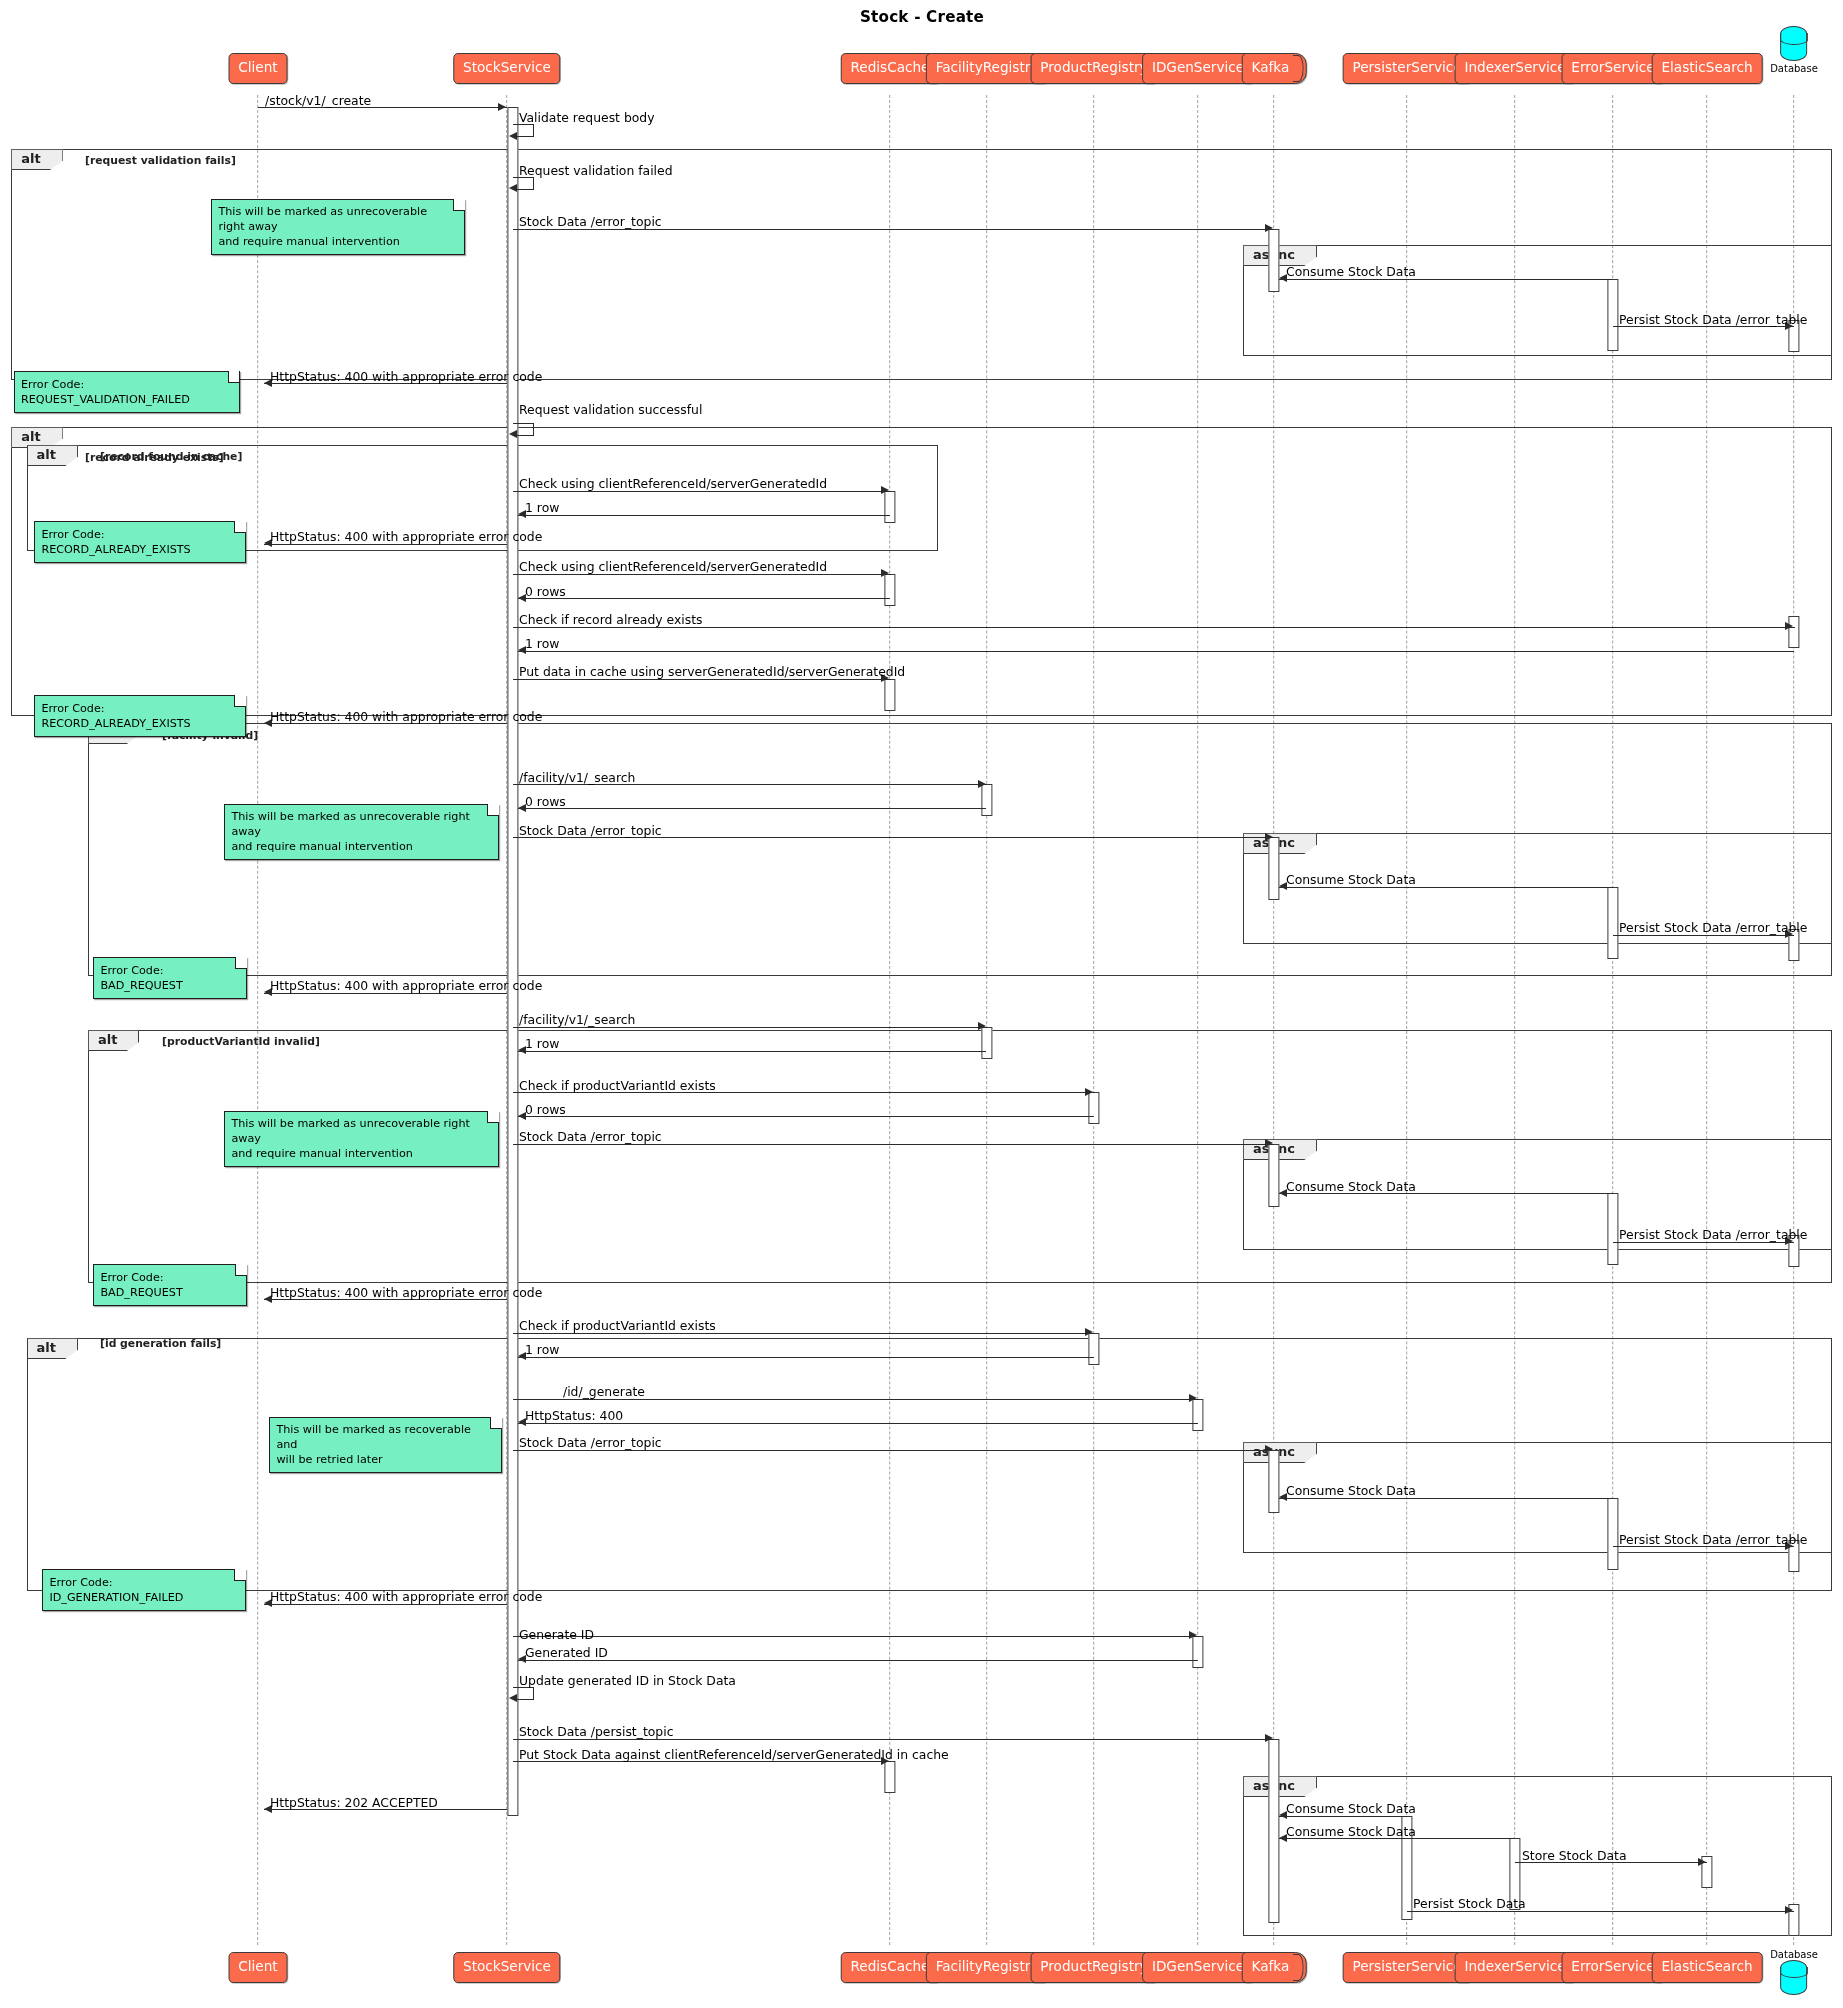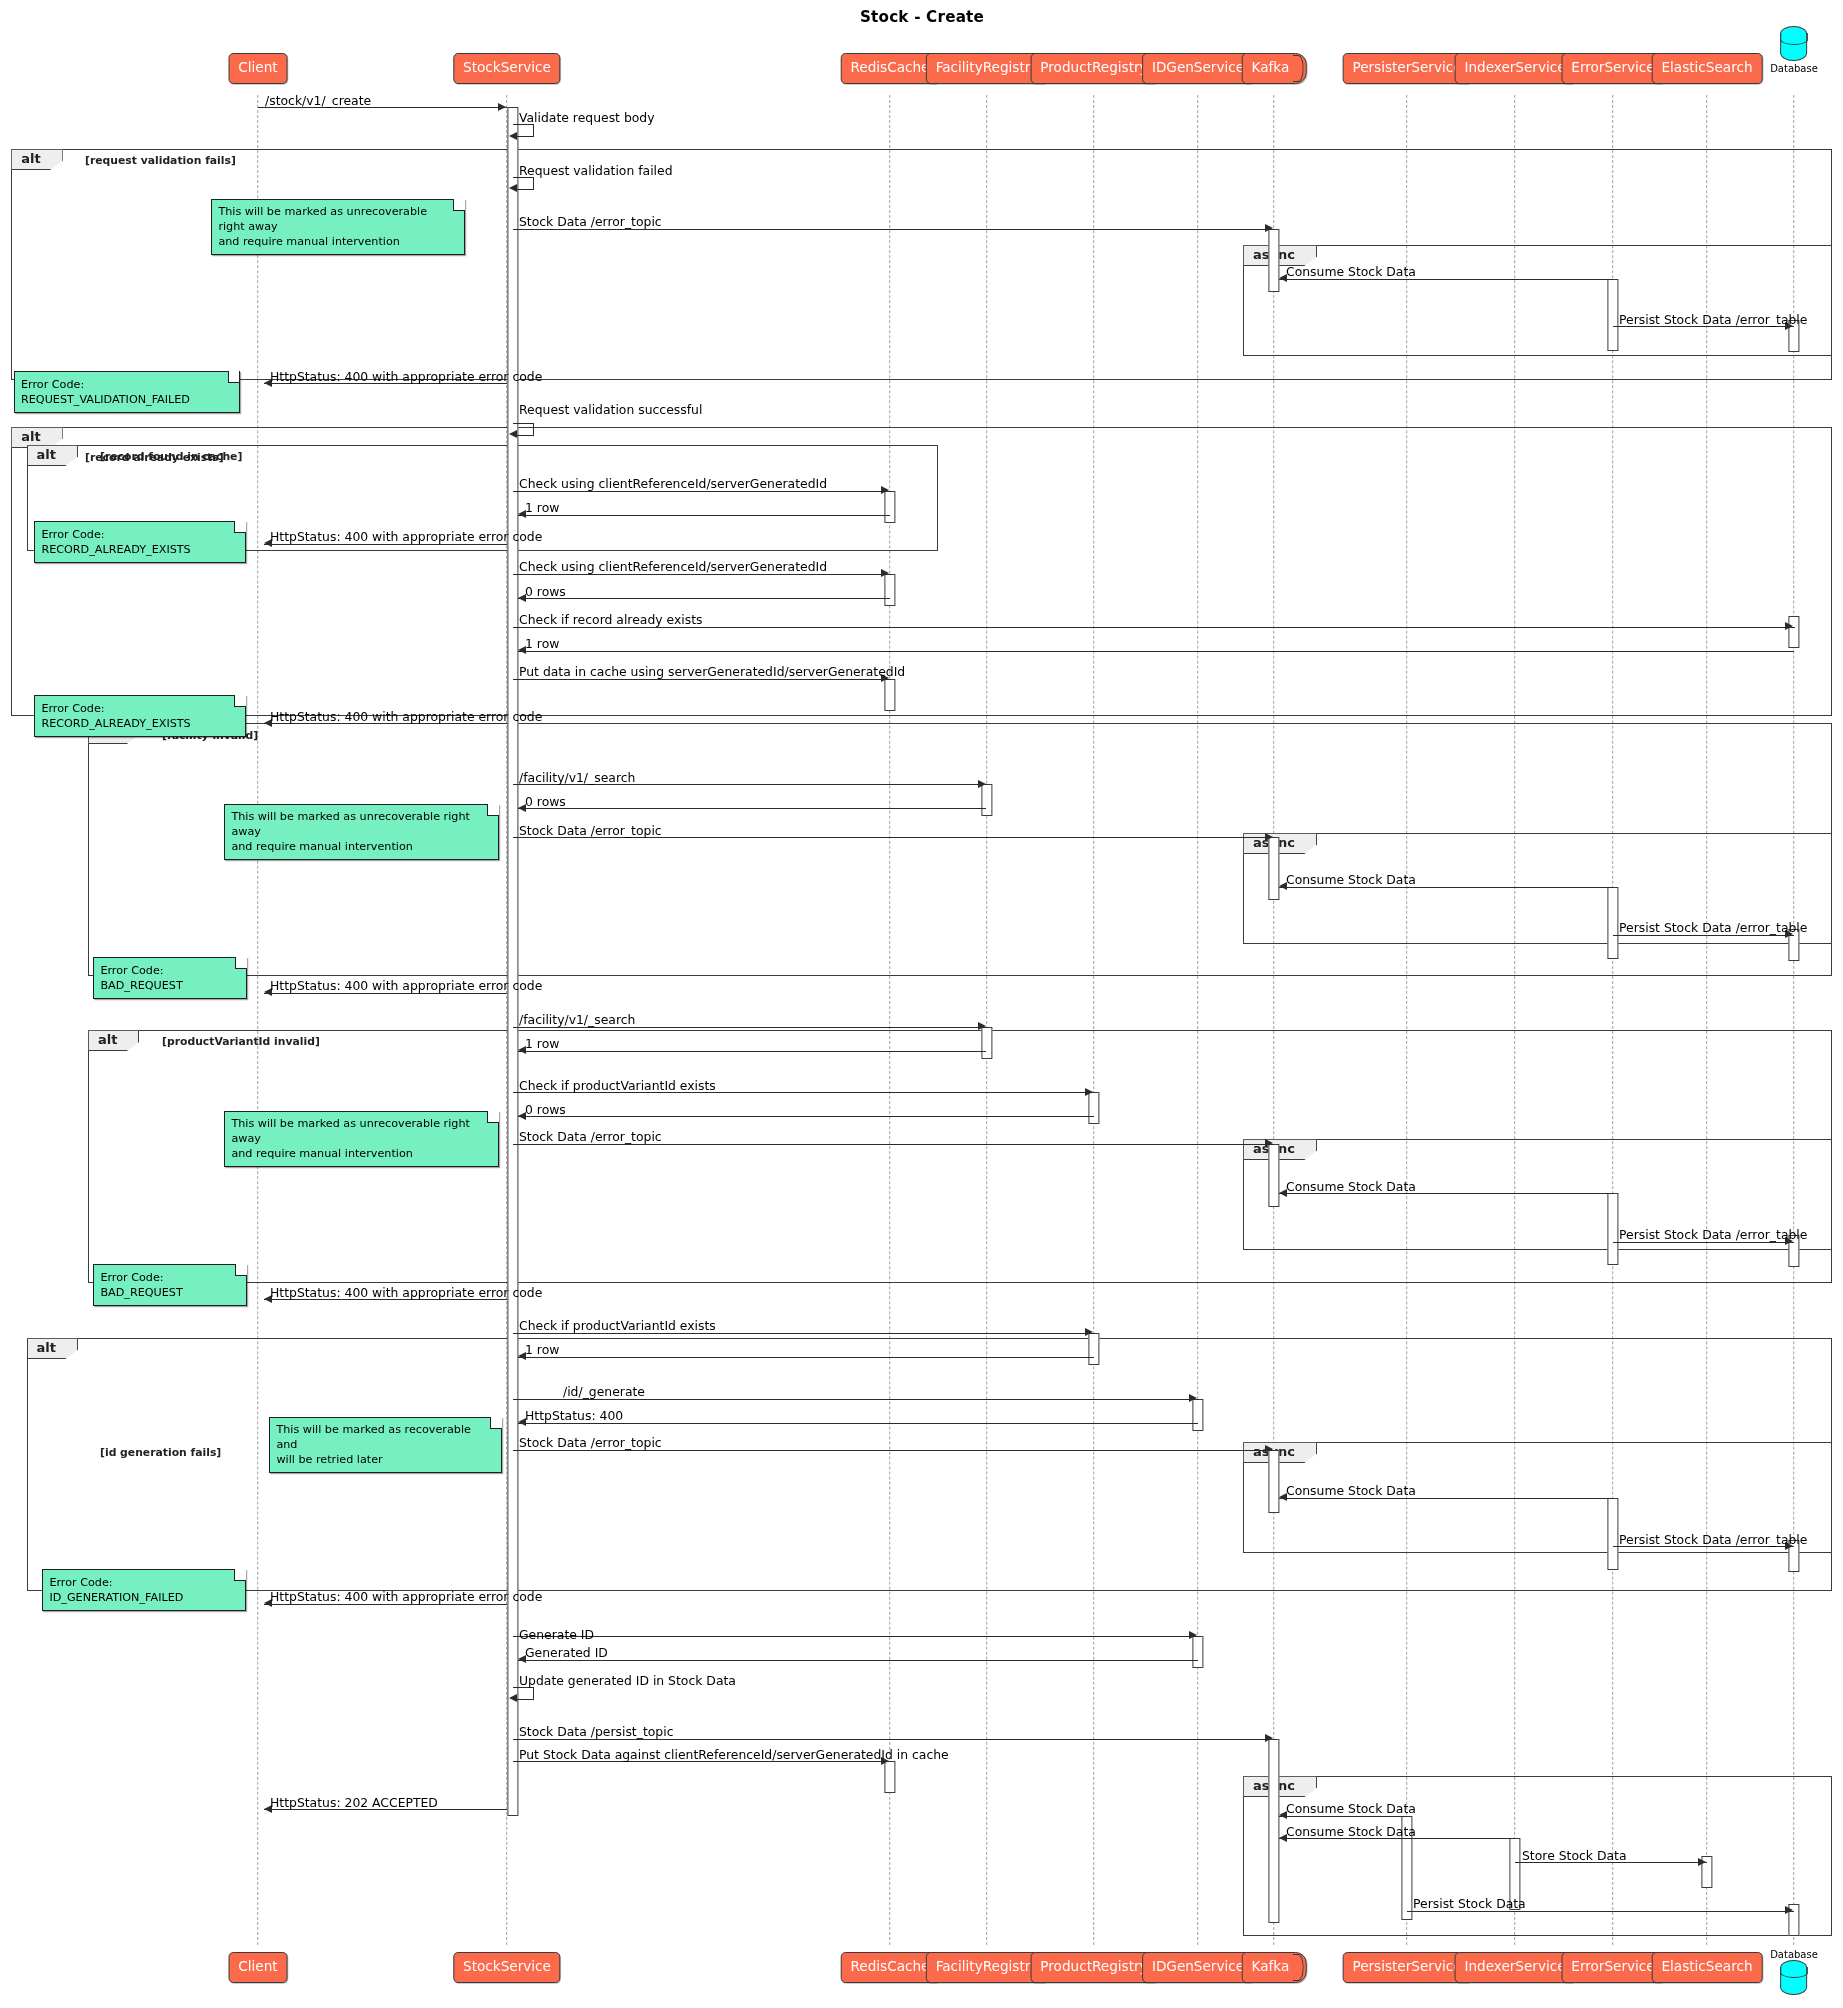--- a/index.html
+++ b/index.html
@@ -148,21 +148,21 @@
         <div class="fragment-tab">alt</div>
       </div>
       <div class="fragment-cond" style="left: 162px; top: 731px;">[facility invalid]</div>
       <div class="fragment" style="left: 88px; top: 1030px; width: 1744px; height: 253px;">
         <div class="fragment-tab">alt</div>
       </div>
       <div class="fragment-cond" style="left: 162px; top: 1037px;">[productVariantId invalid]</div>
       <div class="fragment" style="left: 26.5px; top: 1338px; width: 1805px; height: 253px;">
         <div class="fragment-tab">alt</div>
       </div>
-      <div class="fragment-cond" style="left: 100px; top: 1408px; margin-top: 40px;">[id generation fails]</div>
+      <div class="fragment-cond" style="left: 100px; top: 1299px; margin-top: 40px;">[id generation fails]</div>
       <div class="fragment" style="left: 1243px; top: 245px; width: 589px; height: 111px;">
         <div class="fragment-tab">async</div>
       </div>
       <div class="fragment" style="left: 1243px; top: 833px; width: 589px; height: 111px;">
         <div class="fragment-tab">async</div>
       </div>
       <div class="fragment" style="left: 1243px; top: 1139px; width: 589px; height: 111px;">
         <div class="fragment-tab">async</div>
       </div>
       <div class="fragment" style="left: 1243px; top: 1442px; width: 589px; height: 111px;">

